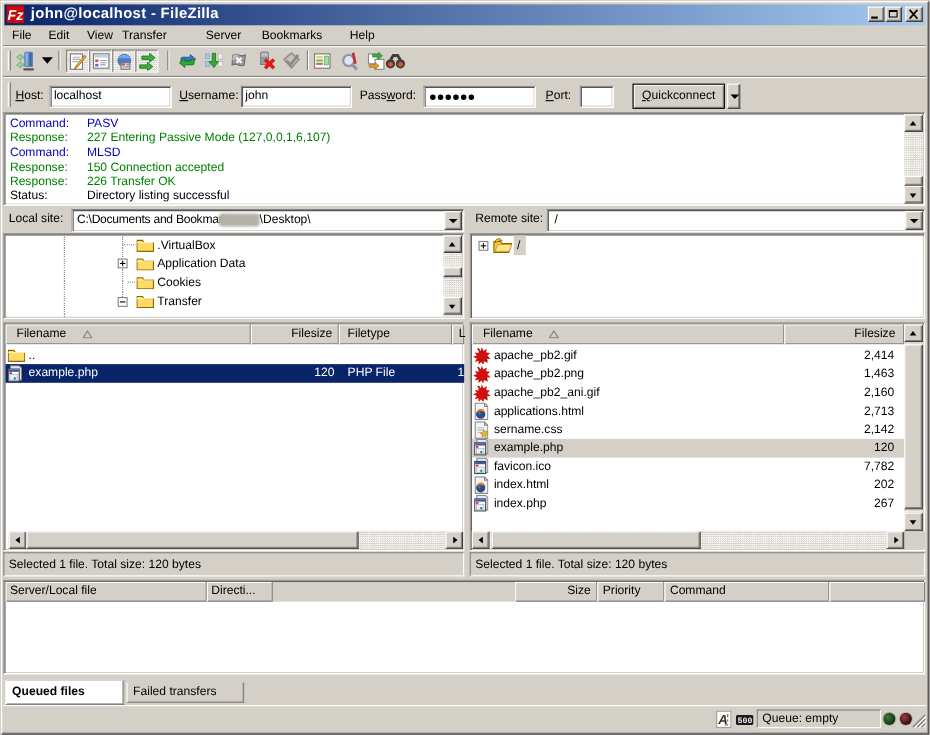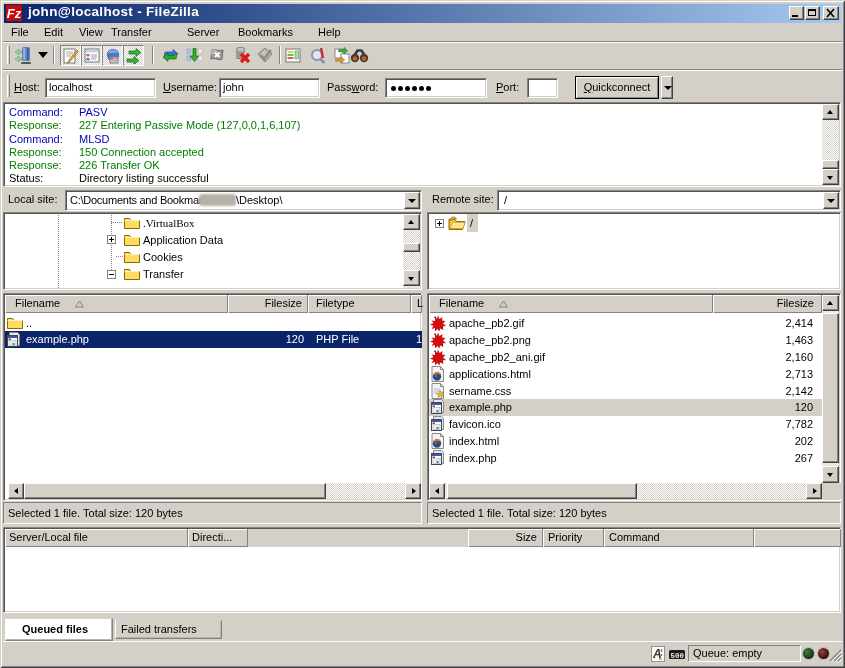--- a/index.html
+++ b/index.html
@@ -214,21 +214,21 @@
 
 <div class="abs sunken white" id="ltree" style="left:3px;top:212px;width:419px;height:78px;">
 <div class="vline-dot" style="left:54px;top:2px;height:74px;"></div>
 <div class="vline-dot" style="left:107px;top:2px;height:61px;"></div>
 <div class="hline-dot" style="left:107px;top:9px;width:12px;"></div>
 <div class="hline-dot" style="left:112px;top:43px;width:7px;"></div>
 <svg class="abs" style="left:120px;top:3px;" width="16" height="13" viewBox="0 0 16 13">
       <path d="M0.5 2.5 h5 l1.5 2 h8.5 v8 h-15 z" fill="#ffda64" stroke="#8a6a00"></path>
       <path d="M0.5 4.5 h15" stroke="#fff0b0"></path>
     </svg>
-<div class="abs" style="left:139px;top:4px;font-family:Liberation Serif, serif;">.VirtualBox</div>
+<div class="abs" style="left:139px;top:4px;">.VirtualBox</div>
 <div class="abs white" style="left:103px;top:22px;width:9px;height:9px;border:1px solid #848284;">
       <i class="abs" style="left:1px;top:3px;width:5px;height:1px;background:#000;"></i>
       <i class="abs" style="left:3px;top:1px;width:1px;height:5px;background:#000;"></i>
     </div>
 <svg class="abs" style="left:120px;top:20px;" width="16" height="13" viewBox="0 0 16 13">
       <path d="M0.5 2.5 h5 l1.5 2 h8.5 v8 h-15 z" fill="#ffda64" stroke="#8a6a00"></path>
       <path d="M0.5 4.5 h15" stroke="#fff0b0"></path>
     </svg>
 <div class="abs" style="left:139px;top:21px;text-align:right;">Application Data</div>
 <svg class="abs" style="left:120px;top:37px;" width="16" height="13" viewBox="0 0 16 13">
@@ -462,21 +462,21 @@
   <div class="hdrseg" style="left:538px;width:61px;">
         <span class="abs" style="left:5px;">Priority</span>
       </div>
   <div class="hdrseg" style="left:599px;width:150px;">
         <span class="abs" style="left:5px;">Command</span>
       </div>
   <div class="hdrseg" style="left:749px;width:87px;"></div>
  </div>
 </div>
 <div class="abs" id="tabs" style="left:0;top:617px;width:845px;height:25px;">
- <div class="abs" style="left:5px;top:1px;width:108px;height:23px;background:#fff;border:1px solid;border-color:#d4d0c8 #848284 #848284 #fff;box-shadow:inset -1px 0 0 #b8b4ac, inset 0 -1px 0 #b8b4ac;text-align:left;padding-left:16px;line-height:20px;font-weight:bold;">Queued files</div>
+ <div class="abs" style="left:5px;top:1px;width:108px;height:23px;background:#fff;border:1px solid;border-color:#d4d0c8 #848284 #848284 #fff;box-shadow:inset -1px 0 0 #b8b4ac, inset 0 -1px 0 #b8b4ac;text-align:left;padding-left:5px;line-height:20px;font-weight:bold;">Queued files</div>
  <div class="abs" style="left:115px;top:3px;width:107px;height:19px;background:#d4d0c8;border:1px solid;border-color:#d4d0c8 #848284 #848284 #fff;box-shadow:inset -1px 0 0 #b8b4ac, inset 0 -1px 0 #b8b4ac;text-align:left;padding-left:5px;line-height:17px;">Failed transfers</div>
 </div>
 
 <div class="abs" style="left:3px;top:641px;width:839px;height:1px;background:#fff;"></div>
 <div class="abs" id="statusbar" style="left:3px;top:643px;width:839px;height:21px;">
  <svg class="abs" style="left:648px;top:3px;" width="14" height="16" viewBox="0 0 14 16">
   <rect x="0.5" y="0.5" width="13" height="15" fill="#fbfbf9" stroke="#9a968e"></rect>
   <text x="2" y="12" font-family="Liberation Sans" font-size="12" font-weight="bold" font-style="italic" fill="#333">A</text>
   <path d="M10.5 3 v3 M10.5 8 v2 M8 13 h3" stroke="#777" stroke-width="1.2"></path>
  </svg>

